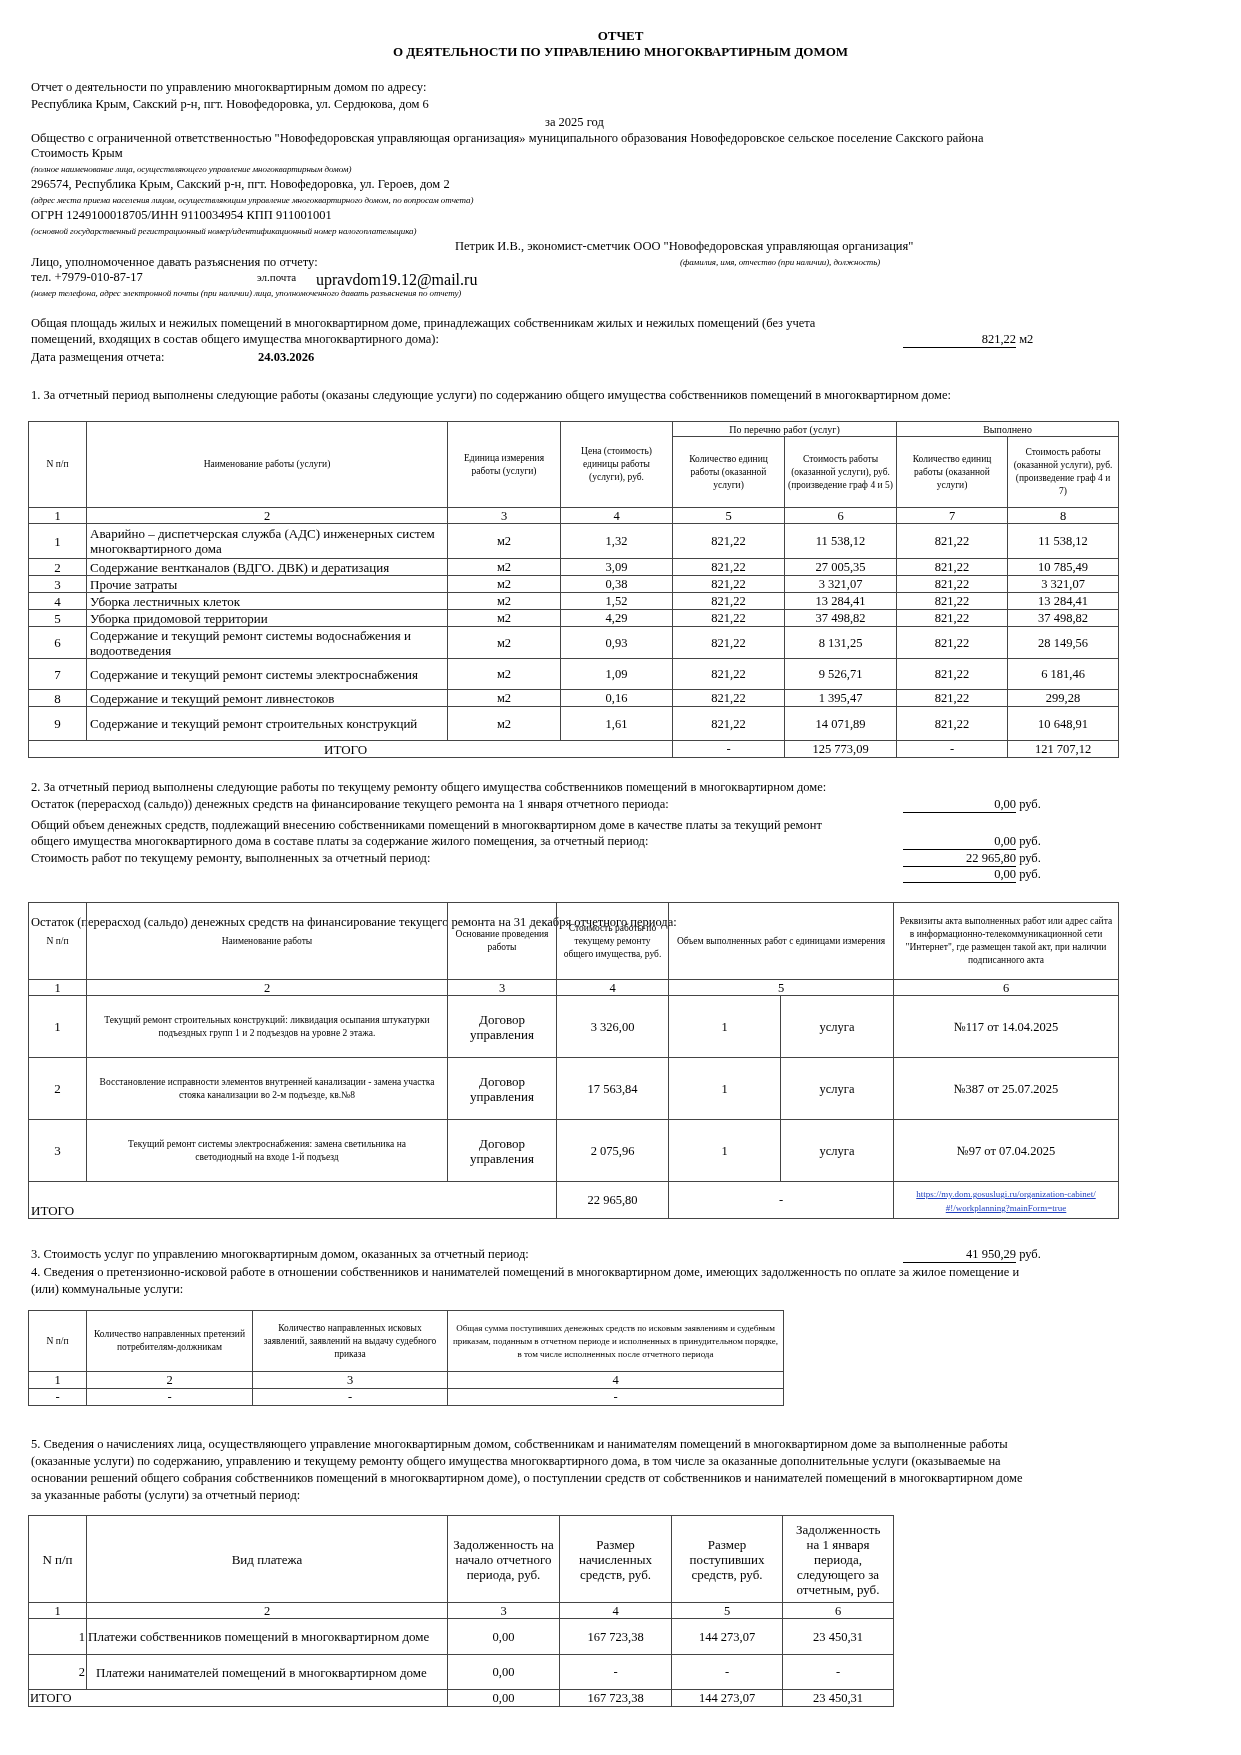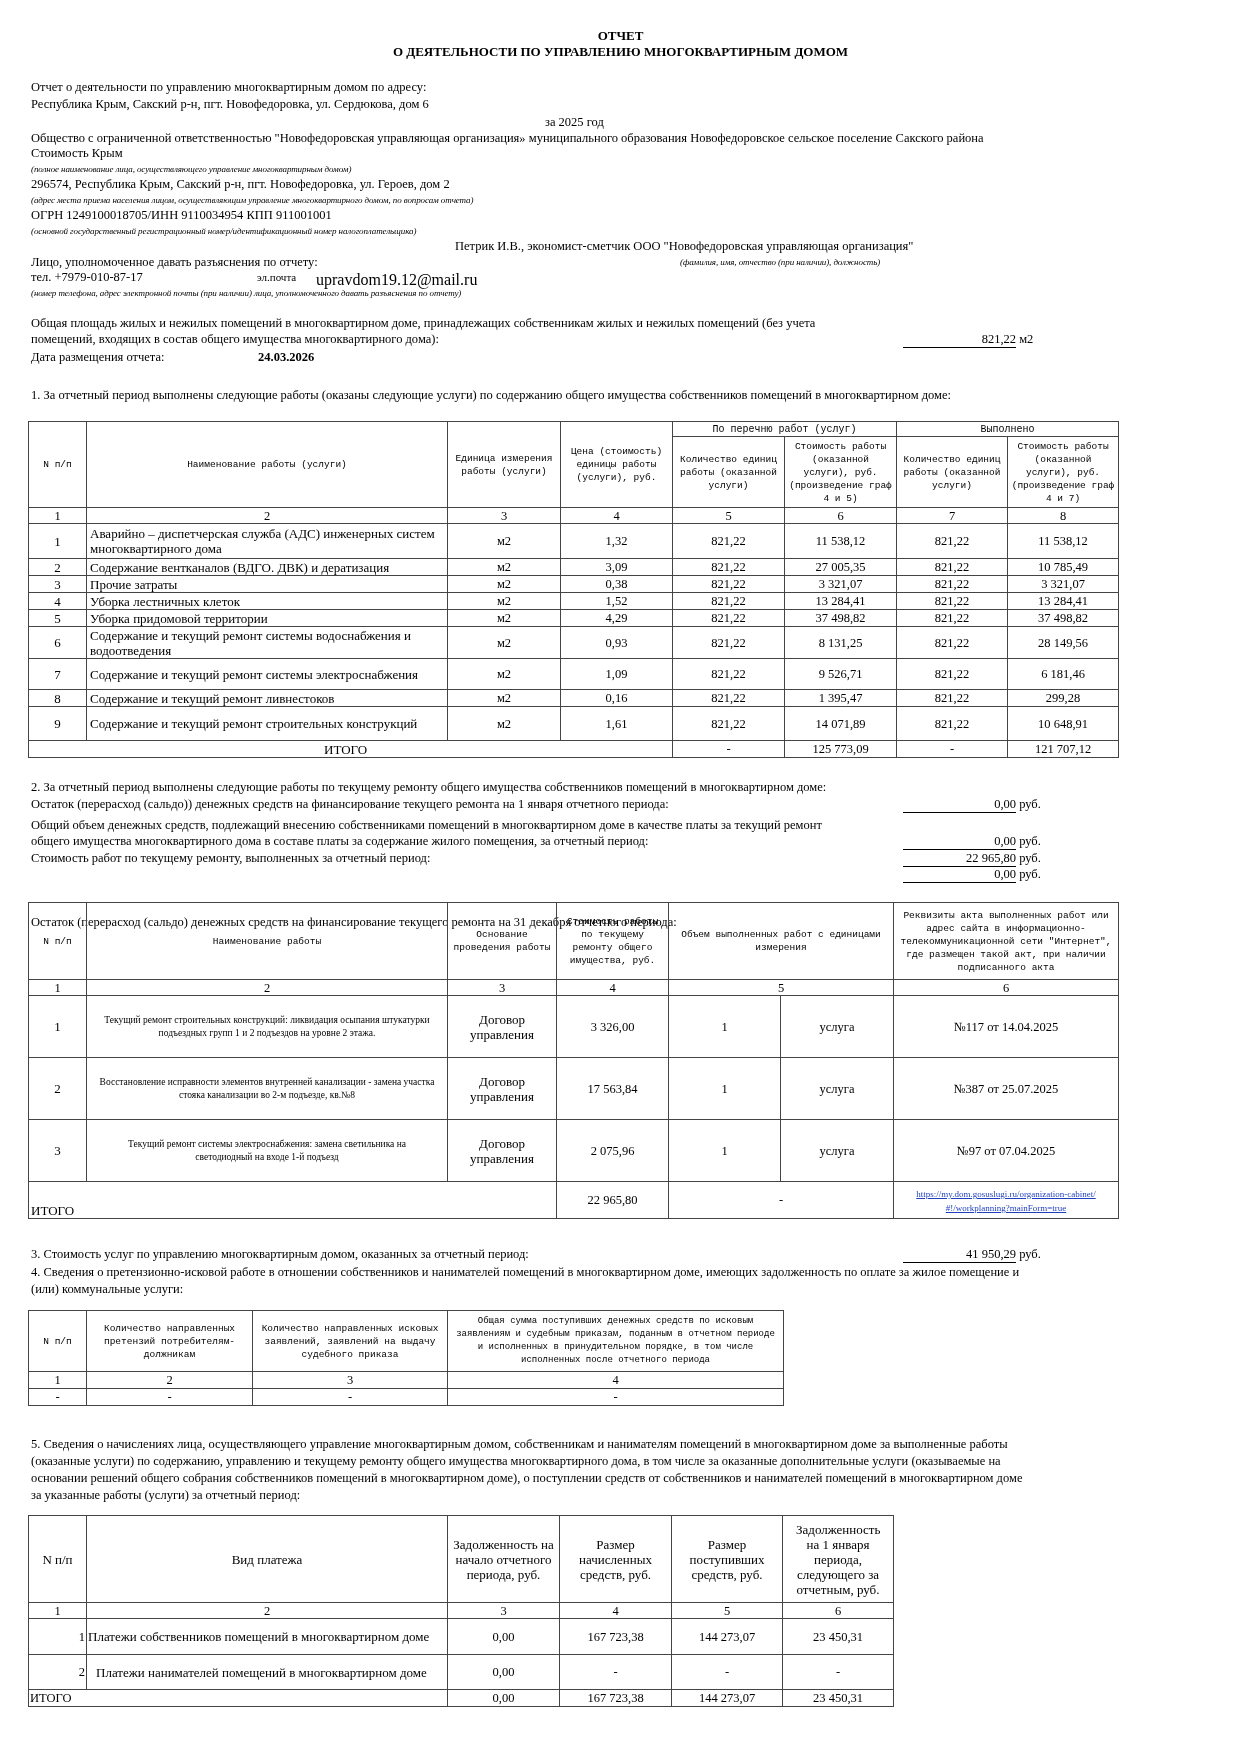--- a/index.html
+++ b/index.html
@@ -6,21 +6,21 @@
   body { width: 1241px; height: 1755px; position: relative; overflow: hidden;
          font-family: "Liberation Serif", "DejaVu Serif", serif; color: #000; }
   .abs { position: absolute; white-space: nowrap; }
   .t12 { font-size: 12.5px; line-height: 15px; }
   .cap { font-size: 9px; font-style: italic; line-height: 11px; letter-spacing: -0.1px; }
   .title { font-weight: bold; font-size: 13px; text-align: center; left: 0; width: 1241px; }
   .uline { border-bottom: 1px solid #000; text-align: right; display: inline-block; }
   table { border-collapse: collapse; position: absolute; table-layout: fixed; }
   td { border: 1.3px solid #444; padding: 0 3px; text-align: center; vertical-align: middle;
        font-size: 12.5px; line-height: 14px; overflow: hidden; }
-  td.hdr { font-size: 9.5px; line-height: 13px; font-family: Liberation Mono, monospace; }
+  td.hdr { font-size: 9.5px; line-height: 13px; }
   td.left { text-align: left; }
   td.sm { font-size: 9.5px; line-height: 13px; }
   td.big { font-size: 13px; line-height: 15px; }
   a.link { color: #1f3fbf; text-decoration: underline; font-size: 9px; line-height: 12px; }
   .bold { font-weight: bold; }
 </style>
 </head>
 <body>
 
 <div class="abs title" style="top:28px;">ОТЧЕТ</div>

